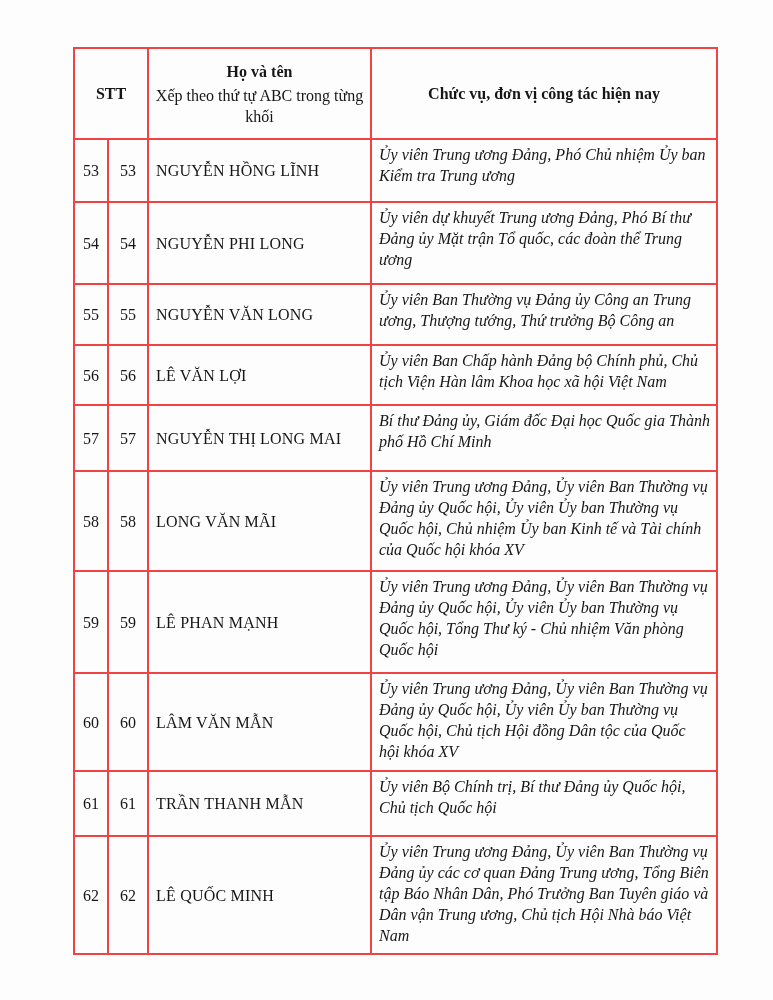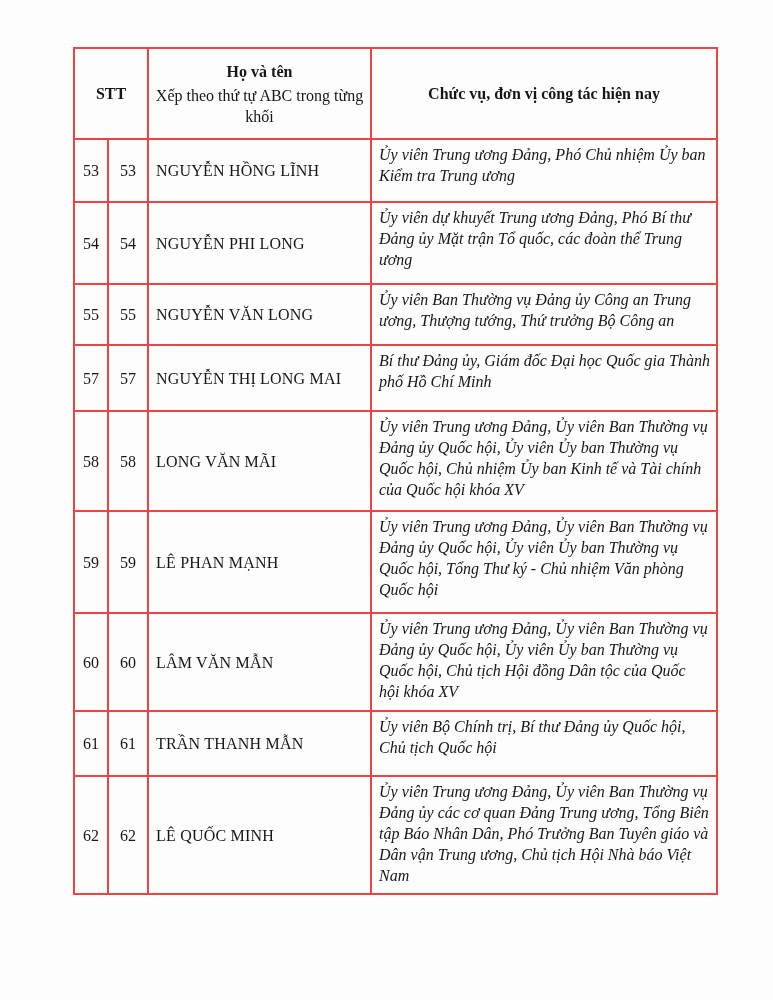--- a/index.html
+++ b/index.html
@@ -97,20 +97,26 @@
         <td class="num">54</td>
         <td class="name">NGUYỄN PHI LONG</td>
         <td class="pos">Ủy viên dự khuyết Trung ương Đảng, Phó Bí thư Đảng ủy Mặt trận Tổ quốc, các đoàn thể Trung ương</td>
       </tr>
       <tr style="height: 61px;">
         <td class="num">55</td>
         <td class="num">55</td>
         <td class="name">NGUYỄN VĂN LONG</td>
         <td class="pos">Ủy viên Ban Thường vụ Đảng ủy Công an Trung ương, Thượng tướng, Thứ trưởng Bộ Công an</td>
       </tr>
+      <tr style="height: 60px;">
+        <td class="num">56</td>
+        <td class="num">56</td>
+        <td class="name">LÊ VĂN LỢI</td>
+        <td class="pos">Ủy viên Ban Chấp hành Đảng bộ Chính phủ, Chủ tịch Viện Hàn lâm Khoa học xã hội Việt Nam</td>
+      </tr>
       <tr style="height: 66px;">
         <td class="num">57</td>
         <td class="num">57</td>
         <td class="name">NGUYỄN THỊ LONG MAI</td>
         <td class="pos">Bí thư Đảng ủy, Giám đốc Đại học Quốc gia Thành phố Hồ Chí Minh</td>
       </tr>
       <tr style="height: 100px;">
         <td class="num">58</td>
         <td class="num">58</td>
         <td class="name">LONG VĂN MÃI</td>

